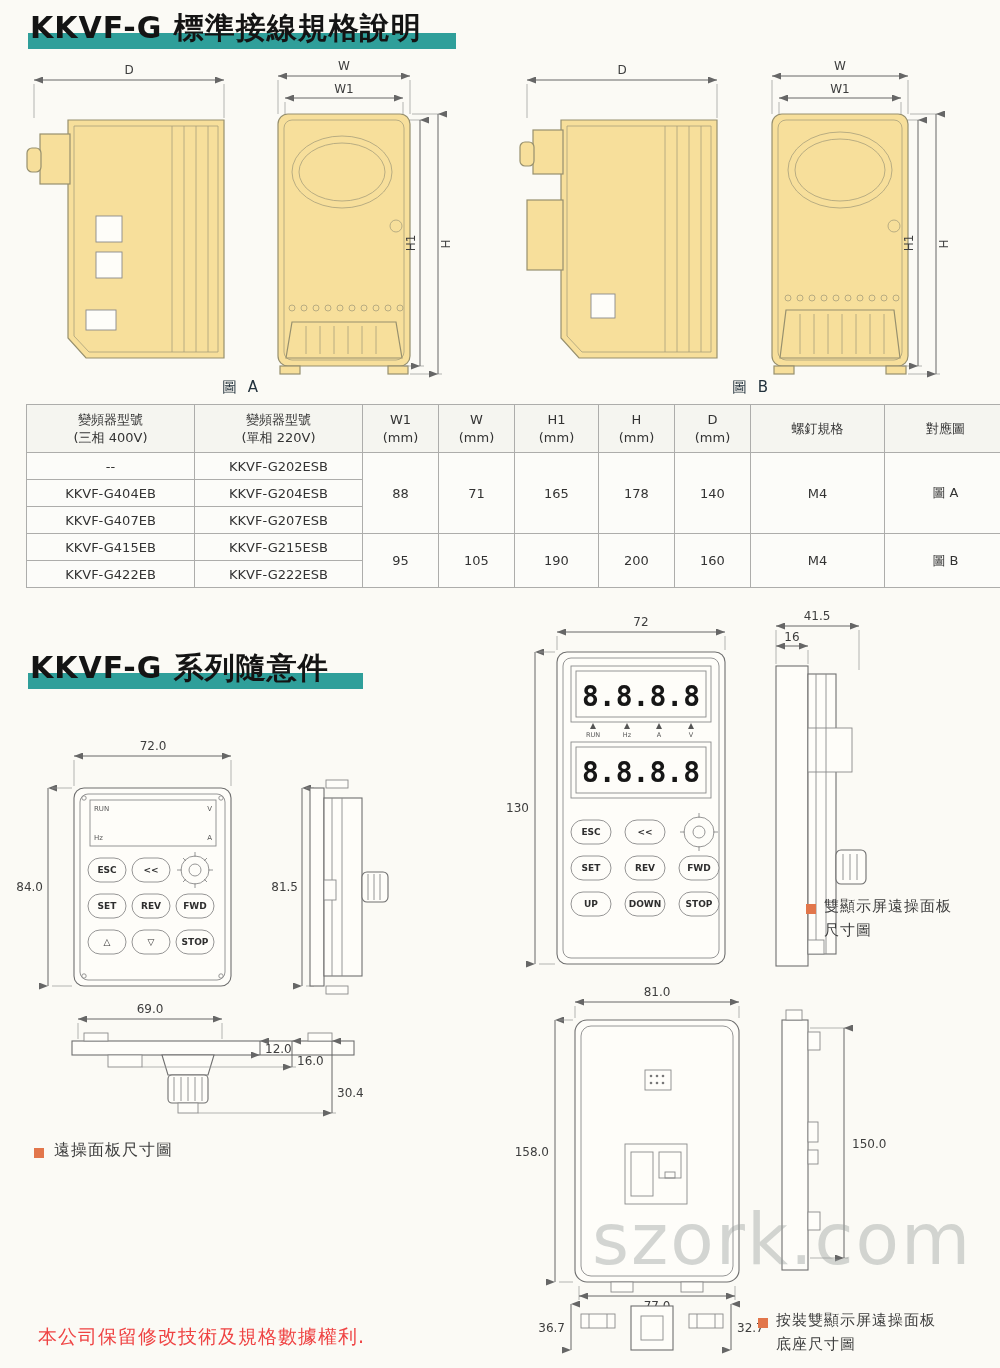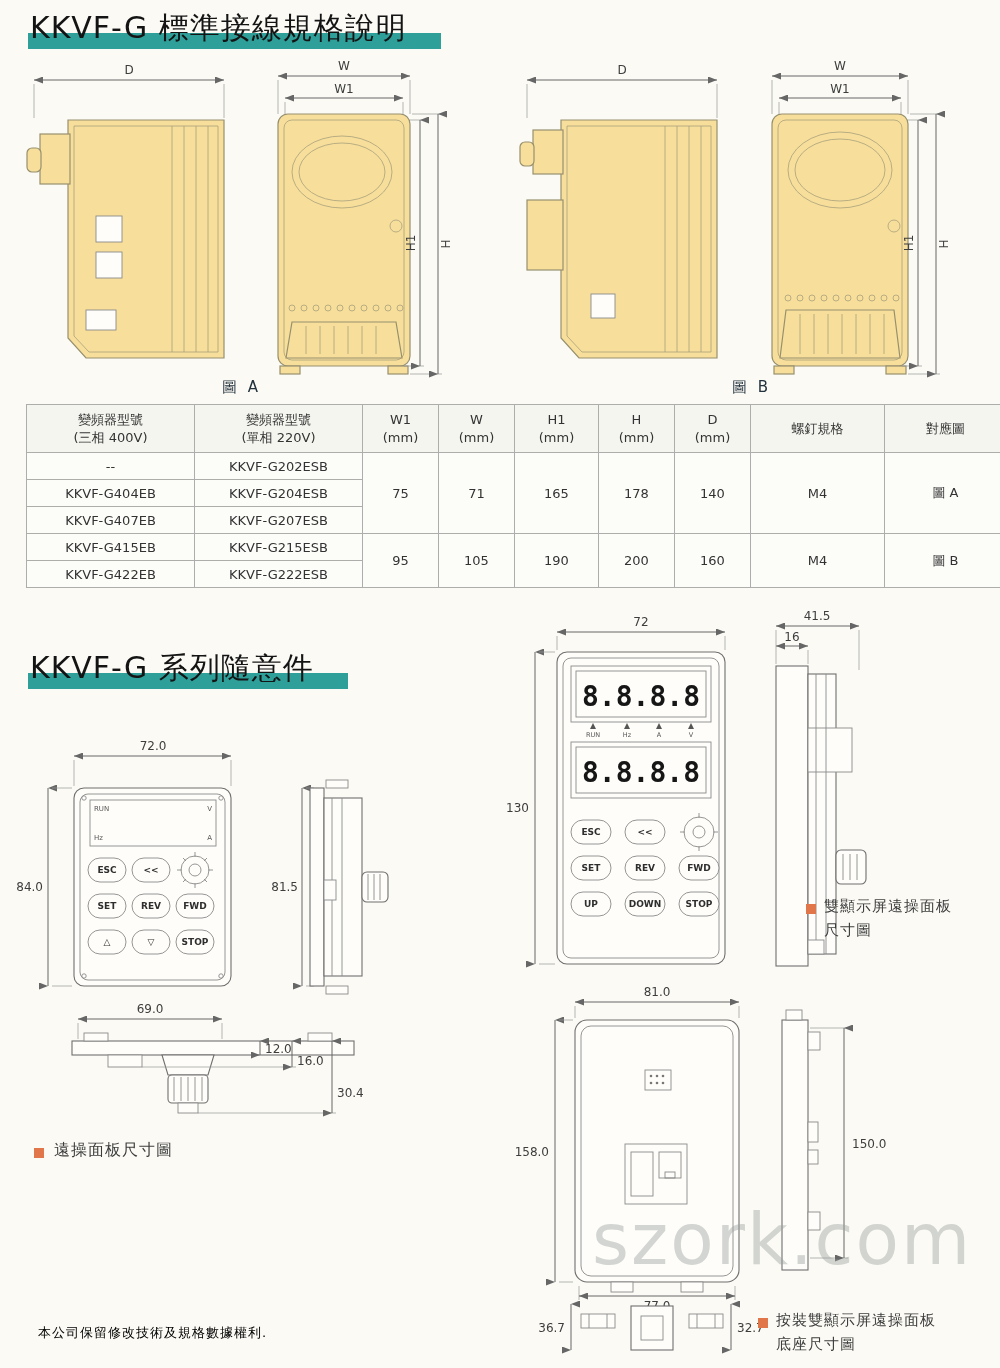--- a/index.html
+++ b/index.html
@@ -1,32 +1,32 @@
 <!DOCTYPE html>
 <html><head>
 <meta charset="utf-8">
 <style>
   * { margin:0; padding:0; box-sizing:border-box; }
   html,body { background:#ffffff; }
   #page { position:relative; width:1000px; height:1368px; background:#fbfaf5; overflow:hidden;
           font-family:"DejaVu Sans","Liberation Sans",sans-serif; }
   .abs { position:absolute; }
-  .title { font-size:30px; font-weight:400; letter-spacing:1px; color:#141414; white-space:nowrap; }
+  .title { font-size:30px; font-weight:700; letter-spacing:1px; color:#141414; white-space:nowrap; }
   .title .hl { background:linear-gradient(to bottom, rgba(0,0,0,0) 58%, #2f9f9a 58%); padding:0 34px 4px 2px; }
   .fig-label { font-size:15px; color:#23323d; letter-spacing:3px; }
   table.spec { border-collapse:collapse; table-layout:fixed; width:980px; font-size:13px; color:#333; background:#fcfcf9;margin-left:16px; }
   .spec th,.spec td { border:1px solid #adadab; text-align:center; vertical-align:middle; padding:1px 2px; font-weight:400; }
   .spec thead th { height:48px; white-space:pre-line; background:#f5f5f0; line-height:1.35; }
   .spec tbody td { height:27px; }
   .wm1 { font-size:52px; letter-spacing:6px; color:#8d9494; opacity:.34; white-space:nowrap; z-index:9; }
   .wm2 { font-size:71px; color:#9aa09e; opacity:.42; letter-spacing:2px; z-index:9; white-space:nowrap; }
   .caption { font-size:16px; color:#3c3c3c; letter-spacing:1px; }
   .caption2 { font-size:15px; color:#3c3c3c; line-height:24px; letter-spacing:1px; }
   .bullet { width:10px; height:10px; background:#e2764b; }
-  .footer-note { font-size:13px; color:#000000; letter-spacing:1px; }
+  .footer-note { font-size:19px; color:#ef4444; letter-spacing:1px; }
   svg { position:absolute; overflow:visible; }
   svg text { font-family:"DejaVu Sans","Liberation Sans",sans-serif; }
   .dim { font-size:12px; fill:#3d3d3d; }
   .dimline { stroke:#666; stroke-width:1; fill:none; }
   .ext { stroke:#979797; stroke-width:.7; fill:none; }
   .outline { fill:#f7df9b; stroke:#97906e; stroke-width:1.2; }
   .inner { fill:none; stroke:#a89f7b; stroke-width:.8; }
   .panel { fill:#fefdf9; stroke:#6f6f6f; stroke-width:1.1; }
   .pline { fill:none; stroke:#8a8a8a; stroke-width:.9; }
   .pfill { fill:#fefdf9; stroke:#8a8a8a; stroke-width:.9; }
@@ -226,21 +226,21 @@
           <th>D
 (mm)</th>
           <th>螺釘規格</th>
           <th>對應圖</th>
         </tr>
       </thead>
       <tbody>
         <tr>
           <td>--</td>
           <td>KKVF-G202ESB</td>
-          <td rowspan="3">75</td>
+          <td rowspan="3">88</td>
           <td rowspan="3">71</td>
           <td rowspan="3">165</td>
           <td rowspan="3">178</td>
           <td rowspan="3">140</td>
           <td rowspan="3">M4</td>
           <td rowspan="3">圖 A</td>
         </tr>
         <tr>
           <td>KKVF-G404EB</td>
           <td>KKVF-G204ESB</td>

